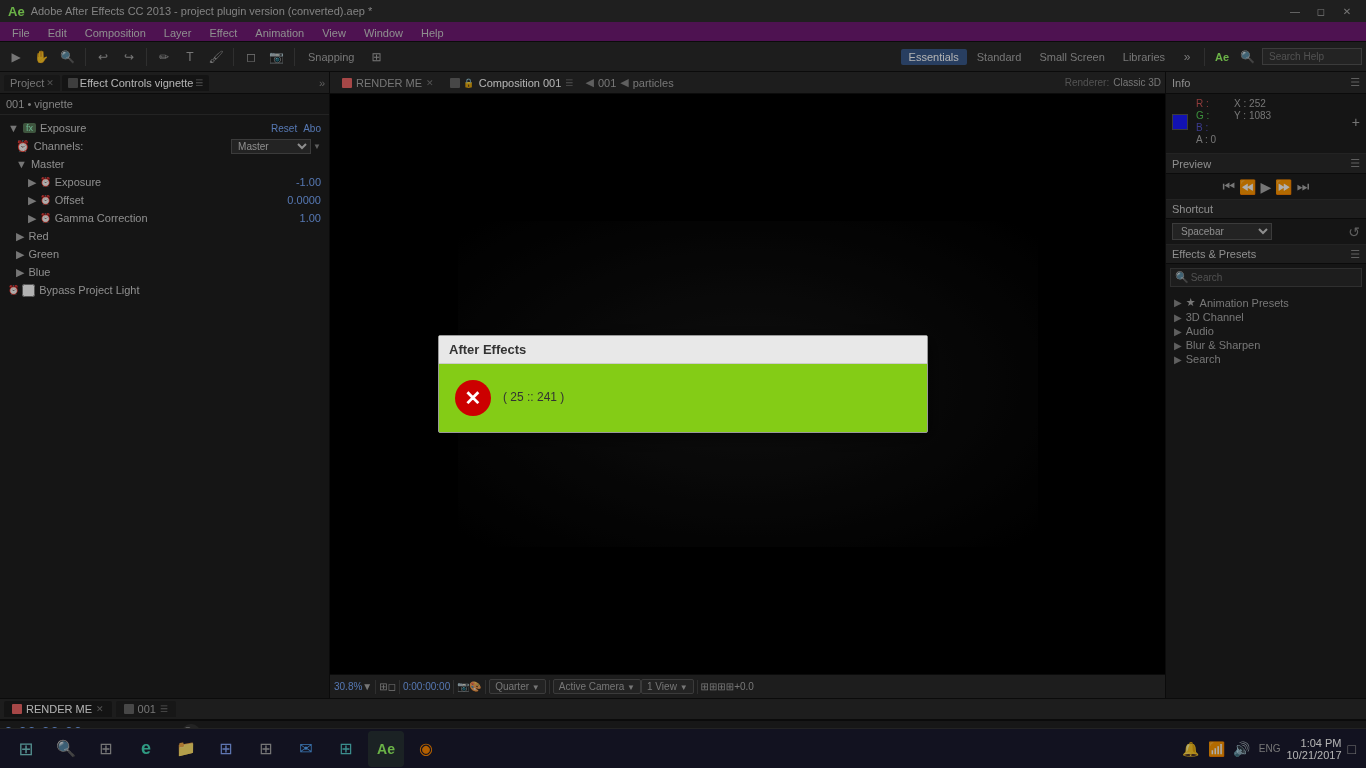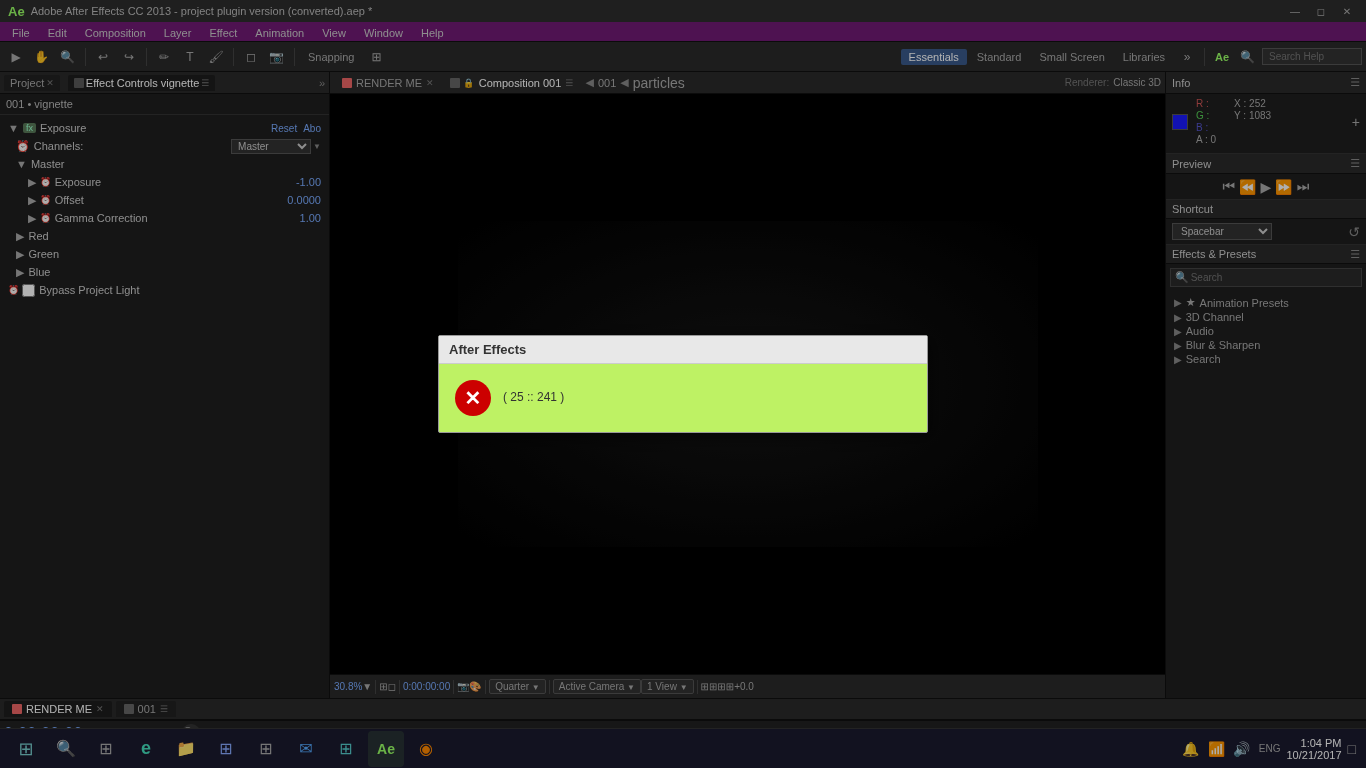--- a/index.html
+++ b/index.html
@@ -71,21 +71,21 @@
     .preset-item { display: flex; align-items: center; gap: 4px; padding: 1px 4px; font-size: 11px; color: #aaa; cursor: pointer; }
     .preset-tri { color: #888; font-size: 10px; }
 
     
     #dialog-overlay {
       position: fixed; top: 0; left: 0; width: 1366px; height: 768px;
       background: rgba(0,0,0,0.3); display: flex; align-items: center; justify-content: center;
       z-index: 1000;
     }
     #dialog {
-      width: 490px; background: #bef264; border: 1px solid #999; border-radius: 2px;
+      width: 490px; background: #84cc16; border: 1px solid #999; border-radius: 2px;
       box-shadow: 4px 4px 16px rgba(0,0,0,0.5);
     }
     #dialog-title-bar {
       background: #e8e8e8; padding: 6px 10px; font-size: 13px; font-weight: bold;
       color: #333; border-bottom: 1px solid #ccc; display: flex; align-items: center;
     }
     #dialog-body {
       padding: 16px; display: flex; gap: 12px; align-items: flex-start;
     }
     .error-icon {
@@ -186,21 +186,21 @@
   <div class="toolbar-btn">»</div>
   <div class="toolbar-sep"></div>
   <div class="toolbar-btn" style="color:#9f6; font-weight:bold; font-size:11px;">Ae</div>
   <div class="toolbar-btn">🔍</div>
   <input type="text" style="background: rgb(51, 51, 51); border: 1px solid rgb(85, 85, 85); color: rgb(170, 170, 170); font-size: 10px; padding: 2px 6px; width: 100px;" placeholder="Search Help">
 </div>
 
 <div id="main">
 
   <div id="left-panel">
-    <div class="panel-tabs" style="height:22px; background:#2a2a2a; display:flex; align-items:center; padding:0 4px; border-bottom:1px solid #111; gap:8px;">
+    <div class="panel-tabs" style="height:22px; background:#2a2a2a; display:flex; align-items:center; padding:0 4px; border-bottom:1px solid #111; gap:2px;">
       <div style="display:flex; align-items:center; gap:2px; padding:2px 6px; font-size:11px; color:#aaa; background:#222; border-radius:2px 2px 0 0;">
         <span>Project</span>
         <span style="font-size:9px; color:#777; cursor:pointer;">✕</span>
       </div>
       <div style="display:flex; align-items:center; gap:2px; padding:2px 6px; font-size:11px; color:#fff; background:#1e1e1e; border-radius:2px 2px 0 0;">
         <span style="width:10px; height:10px; background:#5a5a5a; display:inline-block; border-radius:1px;"></span>
         <span>Effect Controls vignette</span>
         <span style="font-size:9px; color:#777; cursor:pointer;">☰</span>
       </div>
       <span style="color:#888; font-size:11px; margin-left:auto; cursor:pointer;">»</span>
@@ -289,21 +289,21 @@
       <div class="viewer-tab active">
         <span style="width:10px; height:10px; background:#666; display:inline-block; border-radius:1px;"></span>
         <span style="font-size:9px; color:#888;">🔒</span>
         <span>Composition 001</span>
         <span style="font-size:9px; color:#777; cursor:pointer;">☰</span>
       </div>
 
       <span style="color:#888; cursor:pointer; padding:0 4px;">◀</span>
       <span style="color:#aaa; font-size:11px;">001</span>
       <span style="color:#888; cursor:pointer; padding:0 4px;">◀</span>
-      <span style="color:#aaa; font-size:14px;">particles</span>
+      <span style="color:#aaa; font-size:11px;">particles</span>
       <div style="flex:1;"></div>
       <span style="color:#777; font-size:10px;">Renderer:</span>
       <span style="color:#aaa; font-size:10px; margin-left:4px;">Classic 3D</span>
     </div>
 
     <div class="viewer-canvas">
       <div style="width:580px; height:326px; background:#000; position:relative; overflow:hidden;">
 
         <div style="position:absolute; inset:0; background: radial-gradient(ellipse at center, #111 20%, #000 100%);"></div>
       </div>

